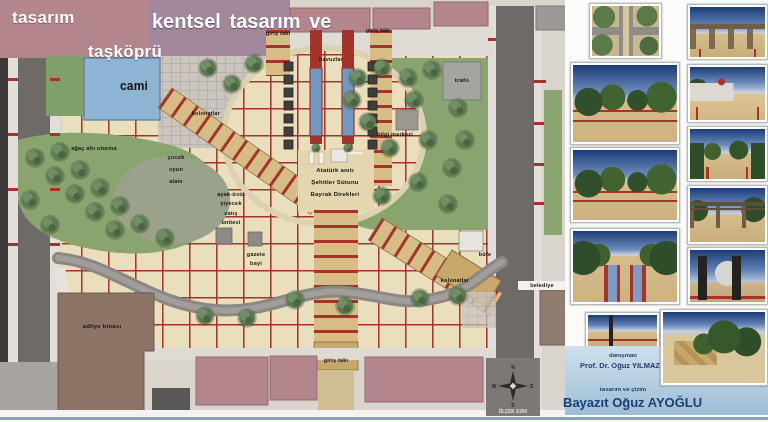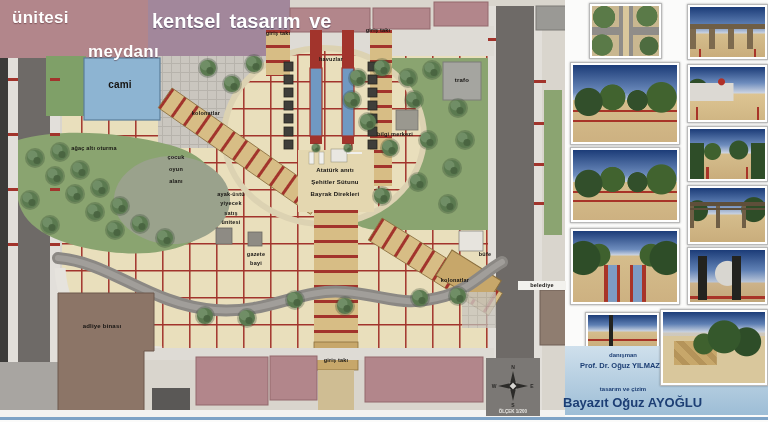--- a/index.html
+++ b/index.html
@@ -301,21 +301,21 @@
         <path d="M498 386 L513 382.5 L509.5 386 L513 389.5 Z" fill="#2c2b29"></path>
         <path d="M528 386 L513 382.5 L516.5 386 L513 389.5 Z" fill="#2c2b29"></path>
         <text x="513" y="369" style="font:bold 5px 'Liberation Sans',sans-serif;fill:#2b2a28;text-anchor:middle">N</text>
         <text x="532" y="388" style="font:bold 5px 'Liberation Sans',sans-serif;fill:#2b2a28;text-anchor:middle">E</text>
         <text x="513" y="407" style="font:bold 5px 'Liberation Sans',sans-serif;fill:#2b2a28;text-anchor:middle">S</text>
         <text x="494" y="388" style="font:bold 5px 'Liberation Sans',sans-serif;fill:#2b2a28;text-anchor:middle">W</text>
         <text x="513" y="413" style="font:bold 4.5px 'Liberation Sans',sans-serif;fill:#e9e7e3;text-anchor:middle">ÖLÇEK 1/200</text>
       </g>
     </svg>
 
-    <div class="lbl" style="left:78px;top:78px;width:84px;font-size:10px">cami</div>
+    <div class="lbl" style="left:92px;top:78px;width:84px;font-size:12px">cami</div>
     <div class="lbl" style="left:256px;top:30px;width:44px">giriş takı</div>
     <div class="lbl" style="left:356px;top:27px;width:44px">giriş takı</div>
     <div class="lbl" style="left:302px;top:56px;width:58px">havuzlar</div>
     <div class="lbl" style="left:444px;top:76px;width:36px;font-size:6px">trafo</div>
     <div class="lbl" style="left:366px;top:131px;width:58px">bilgi merkezi</div>
     <div class="lbl" style="left:180px;top:110px;width:52px">kolonatlar</div>
     <div class="lbl" style="left:56px;top:145px;width:76px">ağaç altı oturma</div>
     <div class="lbl" style="left:152px;top:152px;width:48px;line-height:2.15">çocuk
 oyun
 alanı</div>
@@ -327,22 +327,22 @@
 bayi</div>
     <div class="lbl" style="left:288px;top:164px;width:94px;font-size:6px;line-height:2">Atatürk anıtı
 Şehitler Sütunu
 Bayrak Direkleri</div>
     <div class="lbl" style="left:470px;top:251px;width:30px">büfe</div>
     <div class="lbl" style="left:428px;top:277px;width:54px">kolonatlar</div>
     <div class="lbl" style="left:518px;top:281px;width:48px;background:#f2f1ed;padding:1px 0">belediye</div>
     <div class="lbl" style="left:68px;top:322px;width:68px;font-size:6px">adliye binası</div>
     <div class="lbl" style="left:314px;top:357px;width:44px">giriş takı</div>
 
-    <div class="title-line" style="left:12px;top:9px">ünitesi</div>
-    <div class="title-line" style="left:88px;top:43px">meydanı</div>
+    <div class="title-line" style="left:12px;top:9px">tasarım</div>
+    <div class="title-line" style="left:88px;top:43px">taşköprü</div>
     <div class="subtitle-line" style="left:152px;top:11px">kentsel tasarım ve</div>
   </div>
 
   <div class="thumb" style="left:589px;top:3px;width:73px;height:56px">
       <div class="scene sc-aerial"></div>
     </div>
   <div class="thumb" style="left:570px;top:62px;width:110px;height:83px">
       <div class="scene sc-park"></div>
     </div>
   <div class="thumb" style="left:570px;top:147px;width:110px;height:76px">

